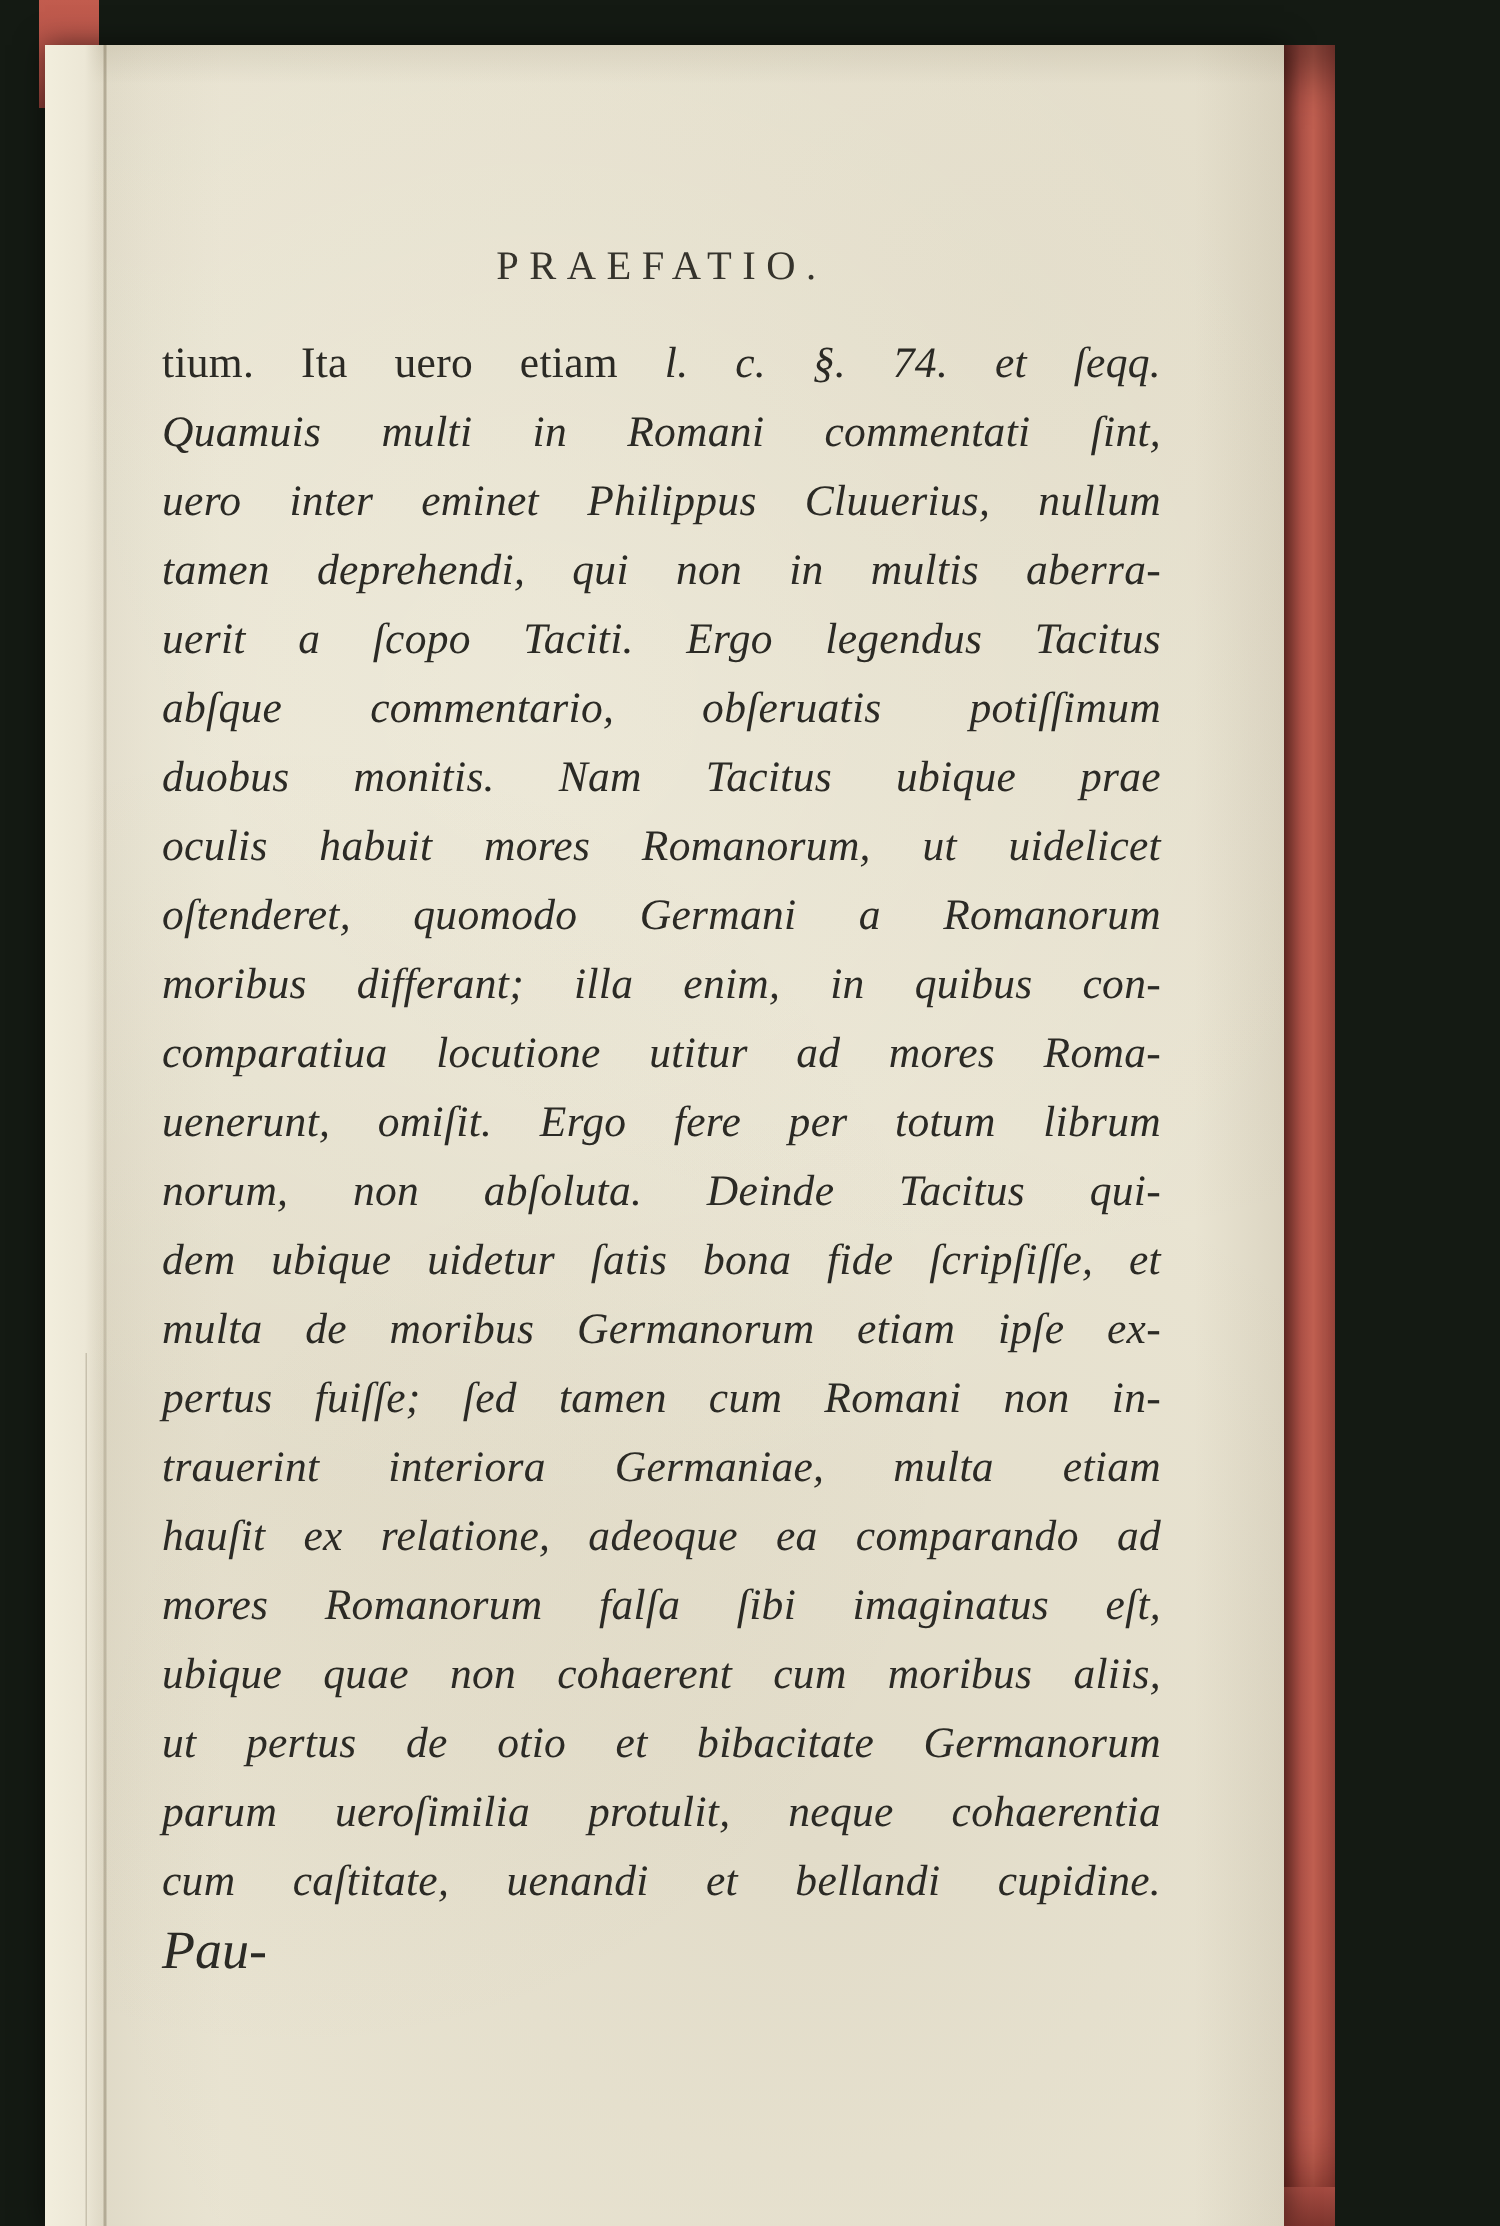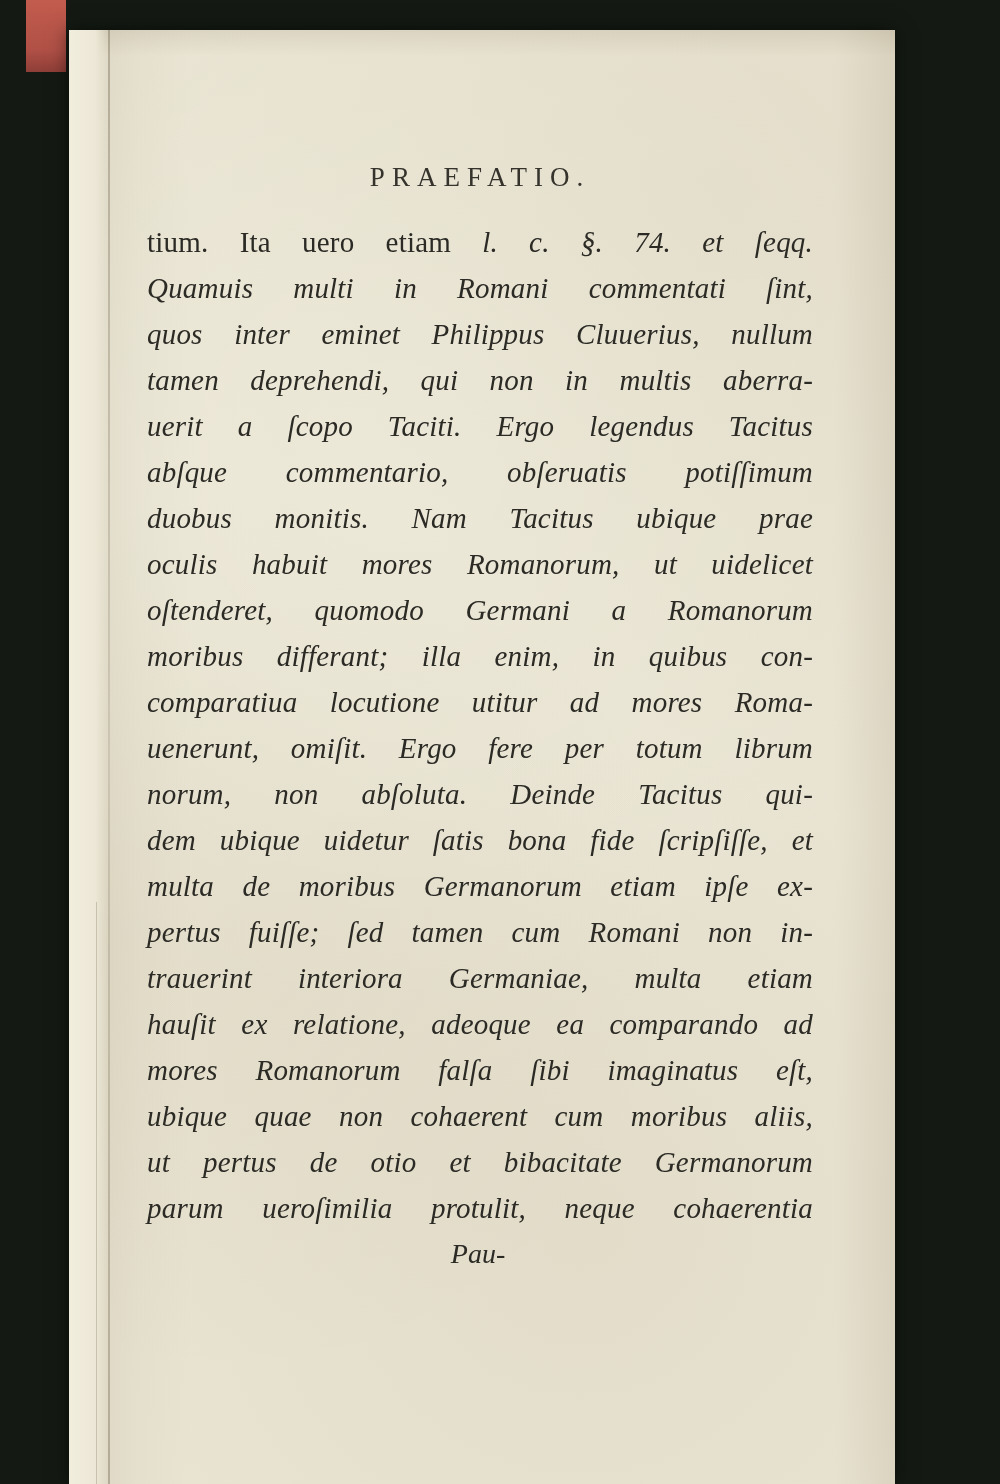--- a/index.html
+++ b/index.html
@@ -45,21 +45,20 @@
     background-color: #e9e4d2;
     background-image:
       radial-gradient(circle at 78% 12%, rgba(130,110,70,0.06), transparent 45%),
       radial-gradient(circle at 20% 62%, rgba(120,100,60,0.05), transparent 40%),
       radial-gradient(circle at 62% 82%, rgba(110,90,55,0.06), transparent 38%),
       radial-gradient(circle at 40% 30%, rgba(255,255,245,0.25), transparent 50%),
       linear-gradient(90deg, rgba(100,85,55,0.12) 0px, rgba(100,85,55,0.03) 70px, rgba(0,0,0,0) 120px),
       linear-gradient(270deg, rgba(100,80,50,0.10) 0px, rgba(0,0,0,0) 60px),
       linear-gradient(180deg, rgba(90,75,45,0.10) 0px, rgba(0,0,0,0) 26px);
     box-shadow: 0 0 18px rgba(0,0,0,0.55);
-    margin-left: 39px;
   }
   
   .page-edge-strip {
     position: absolute;
     left: 0; top: 0;
     width: 38px; height: 100%;
     background: linear-gradient(90deg, #f2eedd 0%, #ece7d6 70%, rgba(0,0,0,0) 100%);
   }
   .fold-line {
     position: absolute;
@@ -100,23 +99,23 @@
     text-align-last: justify;
     white-space: nowrap;
     letter-spacing: 0.2px;
   }
   .line .roman {
     font-style: normal;
   }
   .catchword-line {
     height: 46px;
     line-height: 46px;
-    font-size: 28px;
+    font-size: 36px;
     font-style: italic;
-    text-align: center;
+    text-align: left;
     padding-right: 4px;
   }
 </style>
 </head>
 <body>
 
 <div class="stage">
 
   <div class="cover-left"></div>
   <div class="cover-right"></div>
@@ -126,38 +125,39 @@
     <div class="page-edge-strip"></div>
     <div class="fold-line"></div>
     <div class="fold-line-2"></div>
 
     <div class="textblock">
       <div class="heading">PRAEFATIO.</div>
 
       <div class="bodytext">
         <div class="line"><span class="roman">tium. Ita uero etiam </span><span>l. c. §. 74. et ſeqq.</span></div>
         <div class="line">Quamuis multi in Romani commentati ſint,</div>
-        <div class="line">quos inter eminet Philippus Cluuerius, nullum</div>
+        <div class="line">uero inter eminet Philippus Cluuerius, nullum</div>
         <div class="line">tamen deprehendi, qui non in multis aberra-</div>
         <div class="line">uerit a ſcopo Taciti. Ergo legendus Tacitus</div>
         <div class="line">abſque commentario, obſeruatis potiſſimum</div>
         <div class="line">duobus monitis. Nam Tacitus ubique prae</div>
         <div class="line">oculis habuit mores Romanorum, ut uidelicet</div>
         <div class="line">oſtenderet, quomodo Germani a Romanorum</div>
         <div class="line">moribus differant; illa enim, in quibus con-</div>
         <div class="line">comparatiua locutione utitur ad mores Roma-</div>
         <div class="line">uenerunt, omiſit. Ergo fere per totum librum</div>
         <div class="line">norum, non abſoluta. Deinde Tacitus qui-</div>
         <div class="line">dem ubique uidetur ſatis bona fide ſcripſiſſe, et</div>
         <div class="line">multa de moribus Germanorum etiam ipſe ex-</div>
         <div class="line">pertus fuiſſe; ſed tamen cum Romani non in-</div>
         <div class="line">trauerint interiora Germaniae, multa etiam</div>
         <div class="line">hauſit ex relatione, adeoque ea comparando ad</div>
         <div class="line">mores Romanorum falſa ſibi imaginatus eſt,</div>
         <div class="line">ubique quae non cohaerent cum moribus aliis,</div>
         <div class="line">ut pertus de otio et bibacitate Germanorum</div>
         <div class="line">parum ueroſimilia protulit, neque cohaerentia</div>
+        <div class="line">cum caſtitate, uenandi et bellandi cupidine.</div>
         <div class="catchword-line">Pau-</div>
       </div>
     </div>
   </div>
 
 </div>
 
 </body></html>

